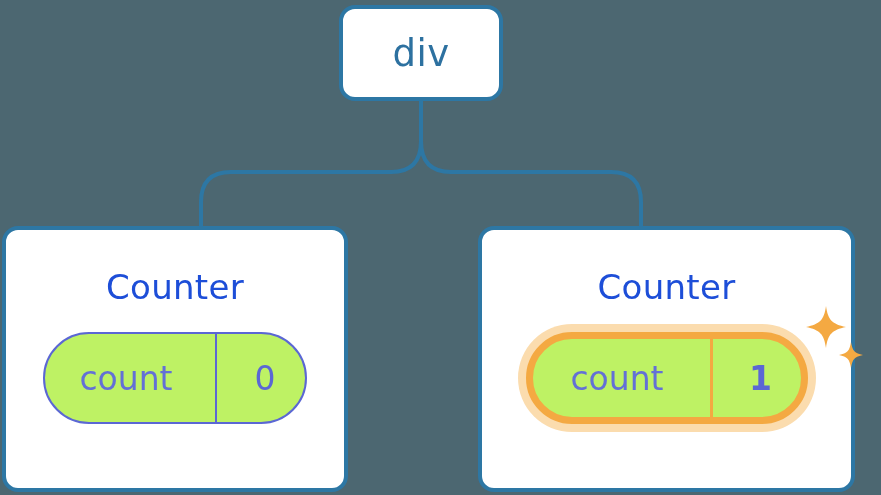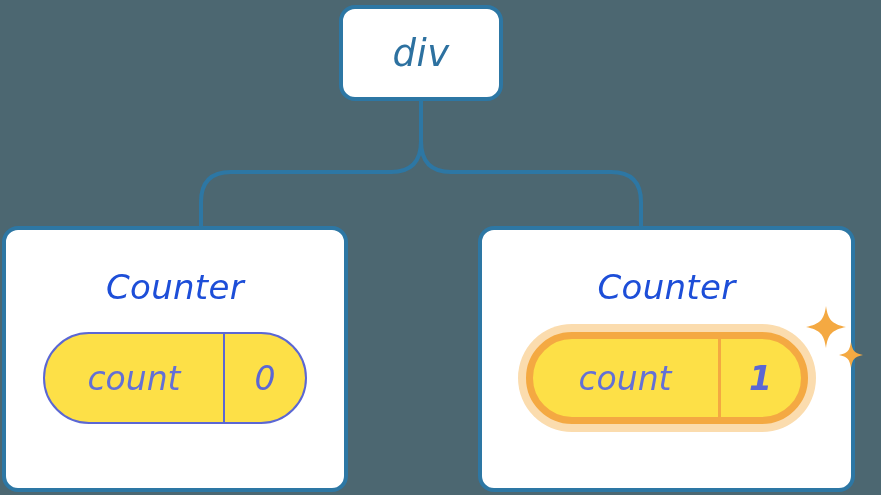--- a/index.html
+++ b/index.html
@@ -11,21 +11,20 @@
     height: 495px;
     overflow: hidden;
     font-family: "DejaVu Sans", sans-serif;
   }
   #stage {
     position: relative;
     width: 881px;
     height: 495px;
     background: #4c6771;
     overflow: hidden;
-    font-style: italic;
   }
 
   
   #connectors {
     position: absolute;
     left: 0;
     top: 0;
     width: 881px;
     height: 495px;
     pointer-events: none;
@@ -89,21 +88,22 @@
     align-items: center;
   }
 
   .pill {
     position: relative;
     display: flex;
     align-items: stretch;
     height: 92px;
     border-radius: 46px;
     box-sizing: border-box;
-    background: #fde047;
+    background: #bef264;
+    gap: 8px;
   }
 
   
   .pill.normal {
     border: 2px solid #5b67d4;
     width: 264px;
   }
   .pill.normal .pill-key {
     color: #6370d6;
   }

